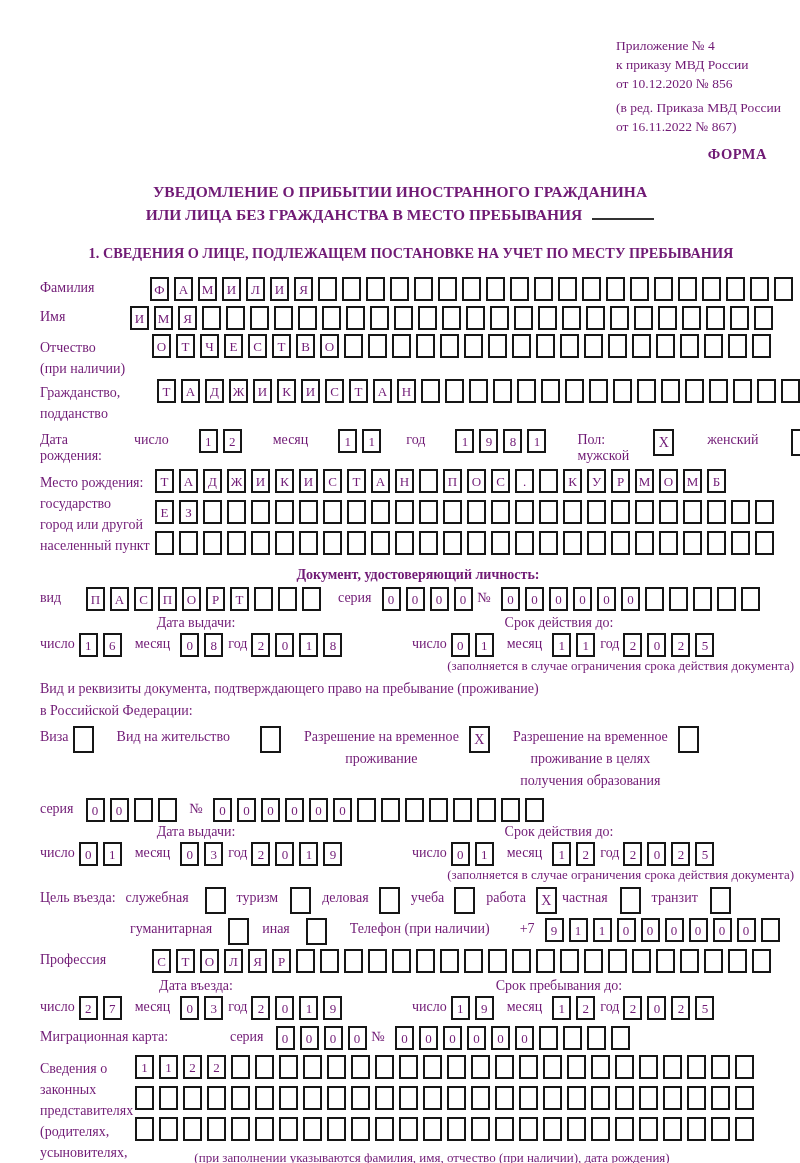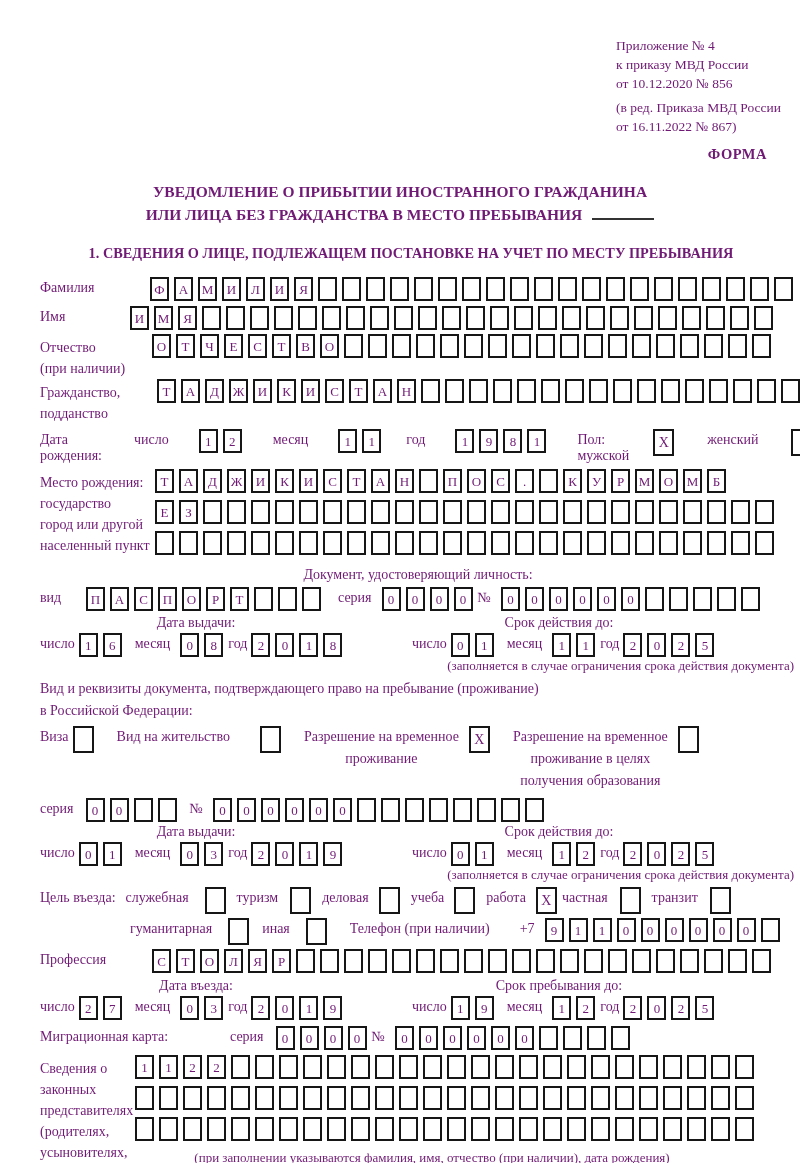--- a/index.html
+++ b/index.html
@@ -21,21 +21,21 @@
   .cbox{
     width:15px;height:20px;border:2px solid #161616;margin-right:5px;
     display:inline-flex;align-items:center;justify-content:center;
     font-size:13px;line-height:1;background:#fff;flex:0 0 auto;
   }
   .big .cbox, .cbox.big{width:17px;height:23px;font-size:14px;}
   .mb4{margin-bottom:4px;} .mb5{margin-bottom:5px;gap:20px;} .mb2{margin-bottom:2px;}
   .w90{width:90px;} .w97{width:97px;} .w112{width:112px;} .w115{width:115px;} .w46{width:46px;}
   .dl{padding-top:3px;margin-right:4px;}
   .ml8{margin-left:8px;} .ml12{margin-left:12px;} .ml6{margin-left:6px;}
-  .center-b{text-align:center;font-weight:normal;font-size:14px;margin:5px 0 4px 0;}
+  .center-b{text-align:center;font-weight:bold;font-size:14px;margin:5px 0 4px 0;}
   .date2col{display:flex;}
   .dg-left{width:372px;} .dg-right{flex:1;}
   .dlabel{text-align:center;margin-bottom:2px;padding-right:60px;}
   .dg-right .dlabel{padding-right:90px;}
   .drow{display:flex;align-items:flex-start;}
   .note-r{text-align:right;font-size:13px;margin:1px 2px 4px 0;}
   .intro{line-height:22px;}
   .opts{margin-top:4px;margin-bottom:6px;}
   .optcol{text-align:center;line-height:22px;}
   .vrows .boxes{margin-bottom:7px;}

